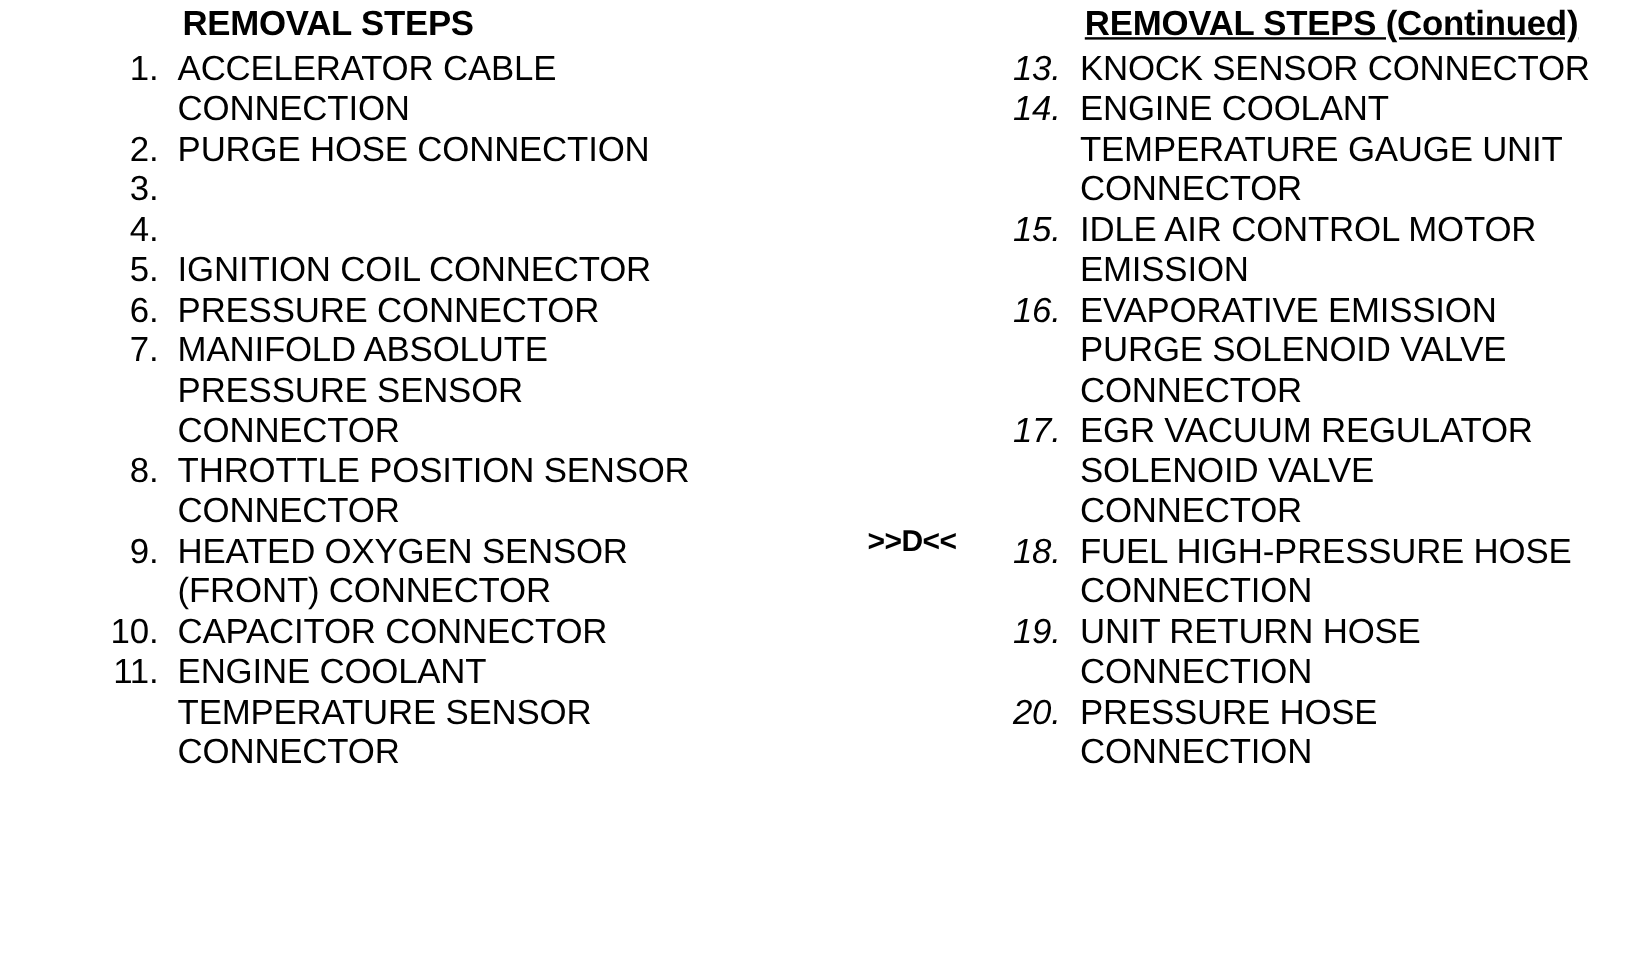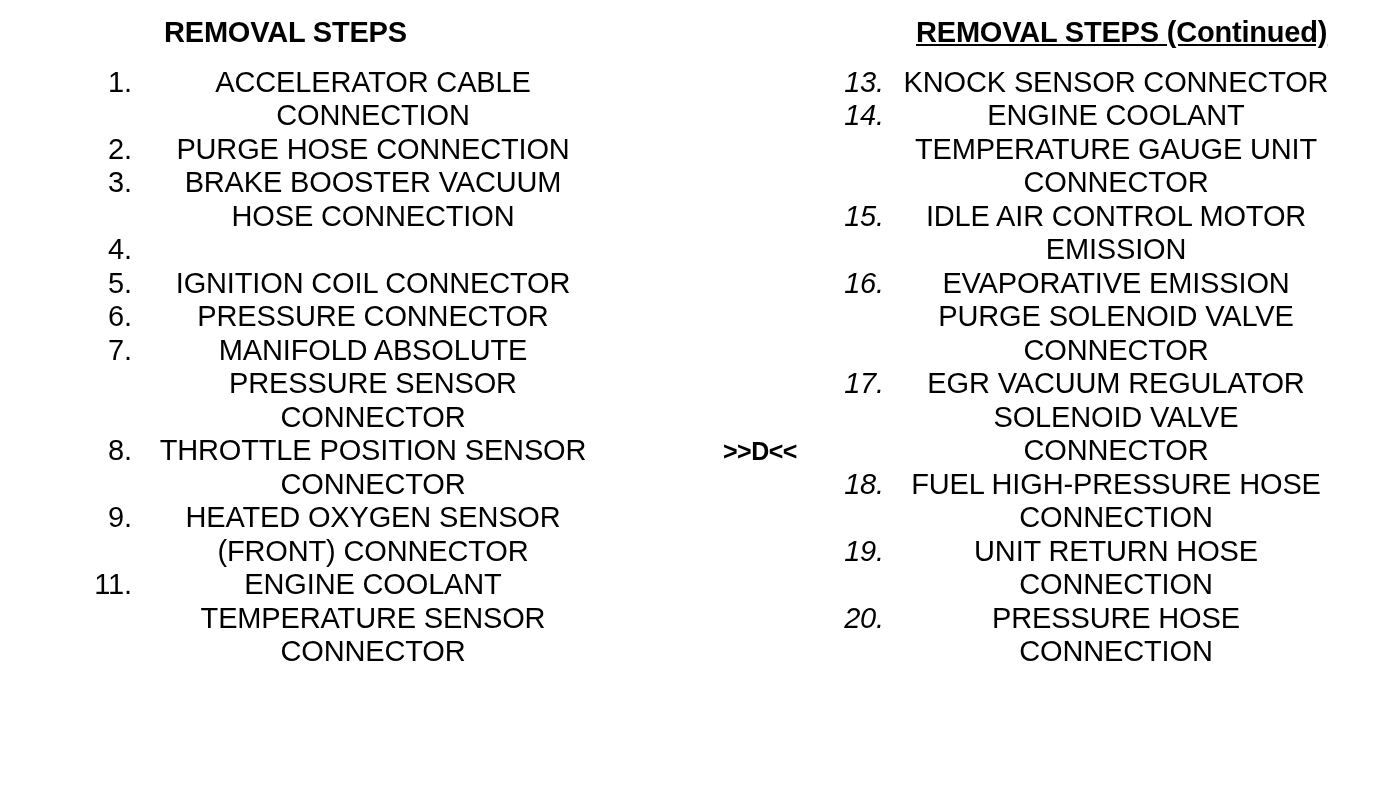--- a/index.html
+++ b/index.html
@@ -30,21 +30,21 @@
   }
   .column--left  { left: 78px;  width: 520px; }
   .column--right { left: 832px; width: 500px; }
 
   .col-heading {
     font-size: 29px;
     font-weight: bold;
     line-height: 33.5px;
     letter-spacing: -0.2px;
     white-space: nowrap;
-    margin: 16px;
+    margin: 4px;
     padding: 0;
   }
   .column--left  .col-heading { padding-left: 70px; }
   .column--right .col-heading { padding-left: 68px; text-decoration: underline; }
 
   .steps-list {
     list-style: none;
     margin: 0;
     padding: 0;
   }
@@ -61,21 +61,20 @@
     flex: 0 0 auto;
     text-align: right;
     white-space: nowrap;
   }
   .column--left  .step-num { width: 54px; }
   .column--right .step-num { width: 52px; font-style: italic; }
 
   .step-text {
     flex: 1 1 auto;
     white-space: pre-line;
-    text-align: center;
   }
   .column--left  .step-text { padding-left: 16px; }
   .column--right .step-text { padding-left: 16px; }
 
   
   .center-marker {
     position: absolute;
     left: 723px;
     top: 435px;
     font-size: 25px;
@@ -97,22 +96,20 @@
           <span class="step-num">1.</span>
           <span class="step-text">ACCELERATOR CABLE
 CONNECTION</span>
         </li>
         <li class="step">
           <span class="step-num">2.</span>
           <span class="step-text">PURGE HOSE CONNECTION</span>
         </li>
         <li class="step">
           <span class="step-num">3.</span>
-          <span class="step-text">BRAKE BOOSTER VACUUM
-HOSE CONNECTION</span>
         </li>
         <li class="step">
           <span class="step-num">4.</span>
         </li>
         <li class="step">
           <span class="step-num">5.</span>
           <span class="step-text">IGNITION COIL CONNECTOR</span>
         </li>
         <li class="step">
           <span class="step-num">6.</span>
@@ -126,20 +123,24 @@
         </li>
         <li class="step">
           <span class="step-num">8.</span>
           <span class="step-text">THROTTLE POSITION SENSOR
 CONNECTOR</span>
         </li>
         <li class="step">
           <span class="step-num">9.</span>
           <span class="step-text">HEATED OXYGEN SENSOR
 (FRONT) CONNECTOR</span>
+        </li>
+        <li class="step">
+          <span class="step-num">10.</span>
+          <span class="step-text">CAPACITOR CONNECTOR</span>
         </li>
         <li class="step">
           <span class="step-num">11.</span>
           <span class="step-text">ENGINE COOLANT
 TEMPERATURE SENSOR
 CONNECTOR</span>
         </li>
       </ol>
   </div>
 

